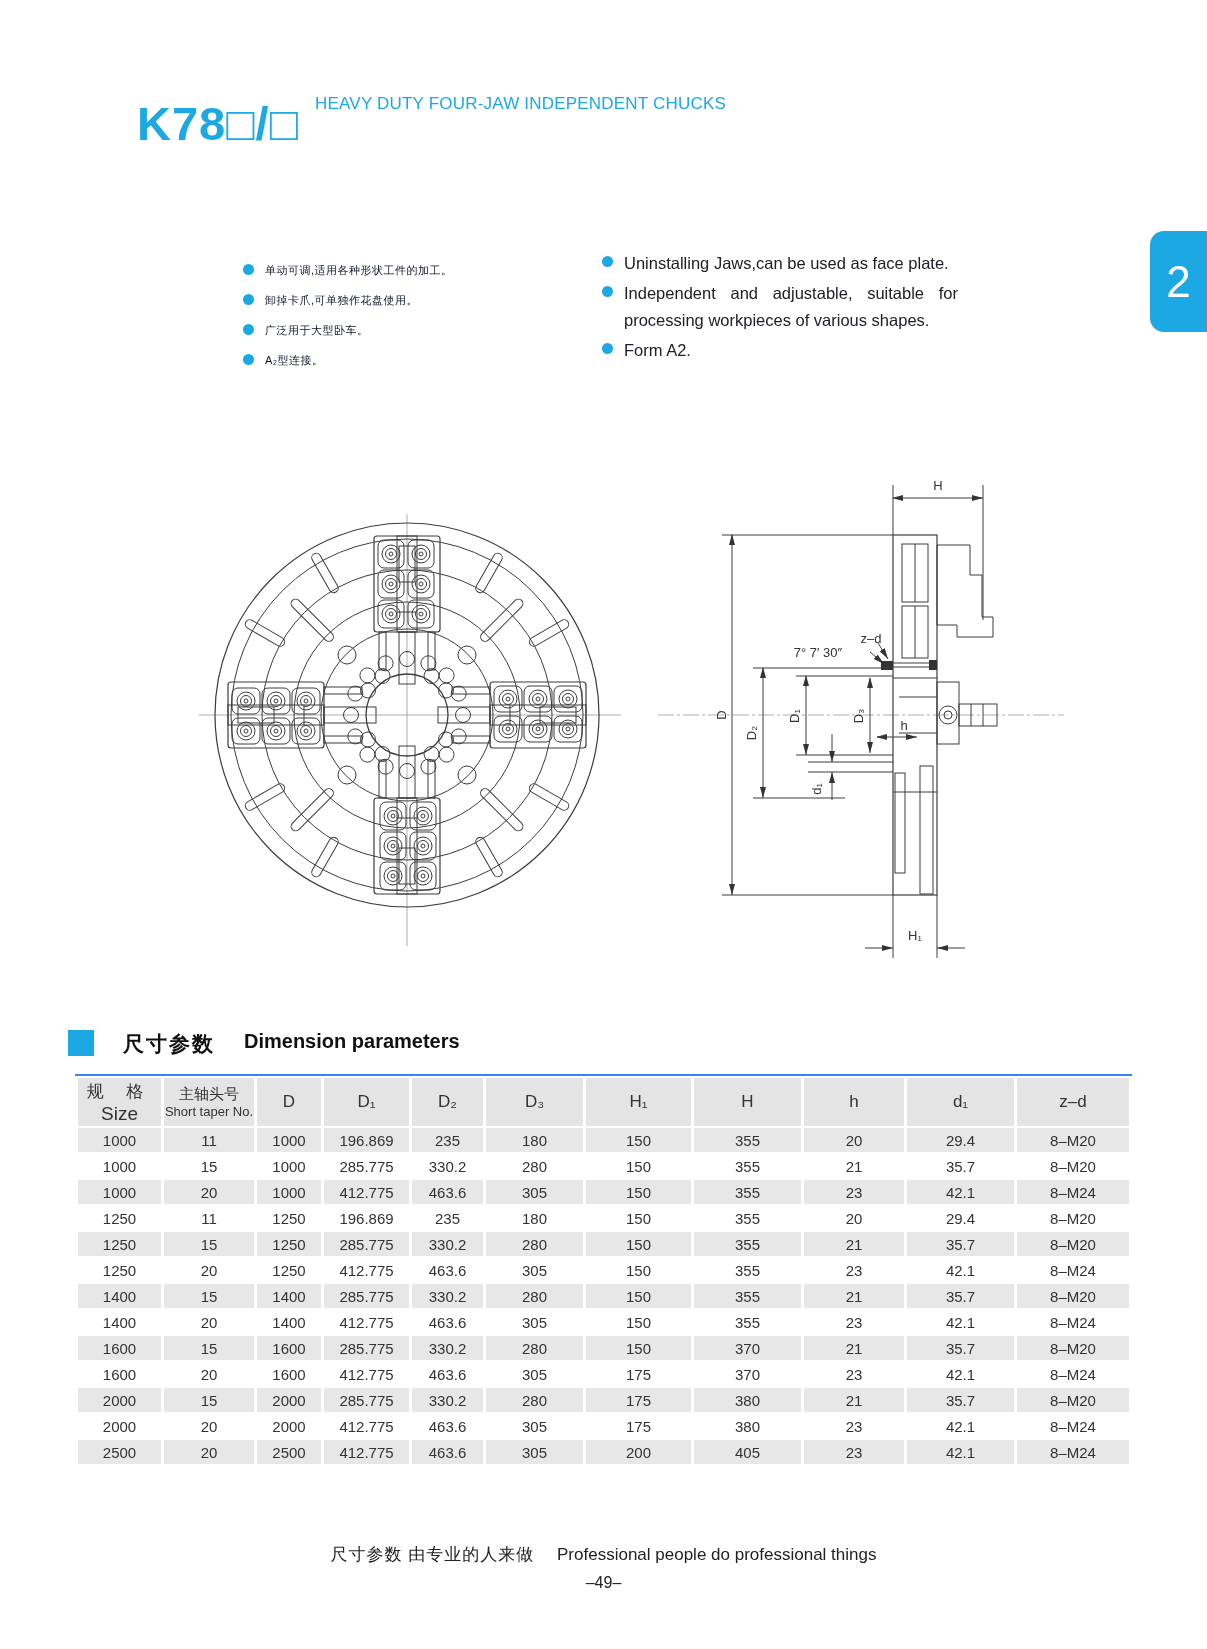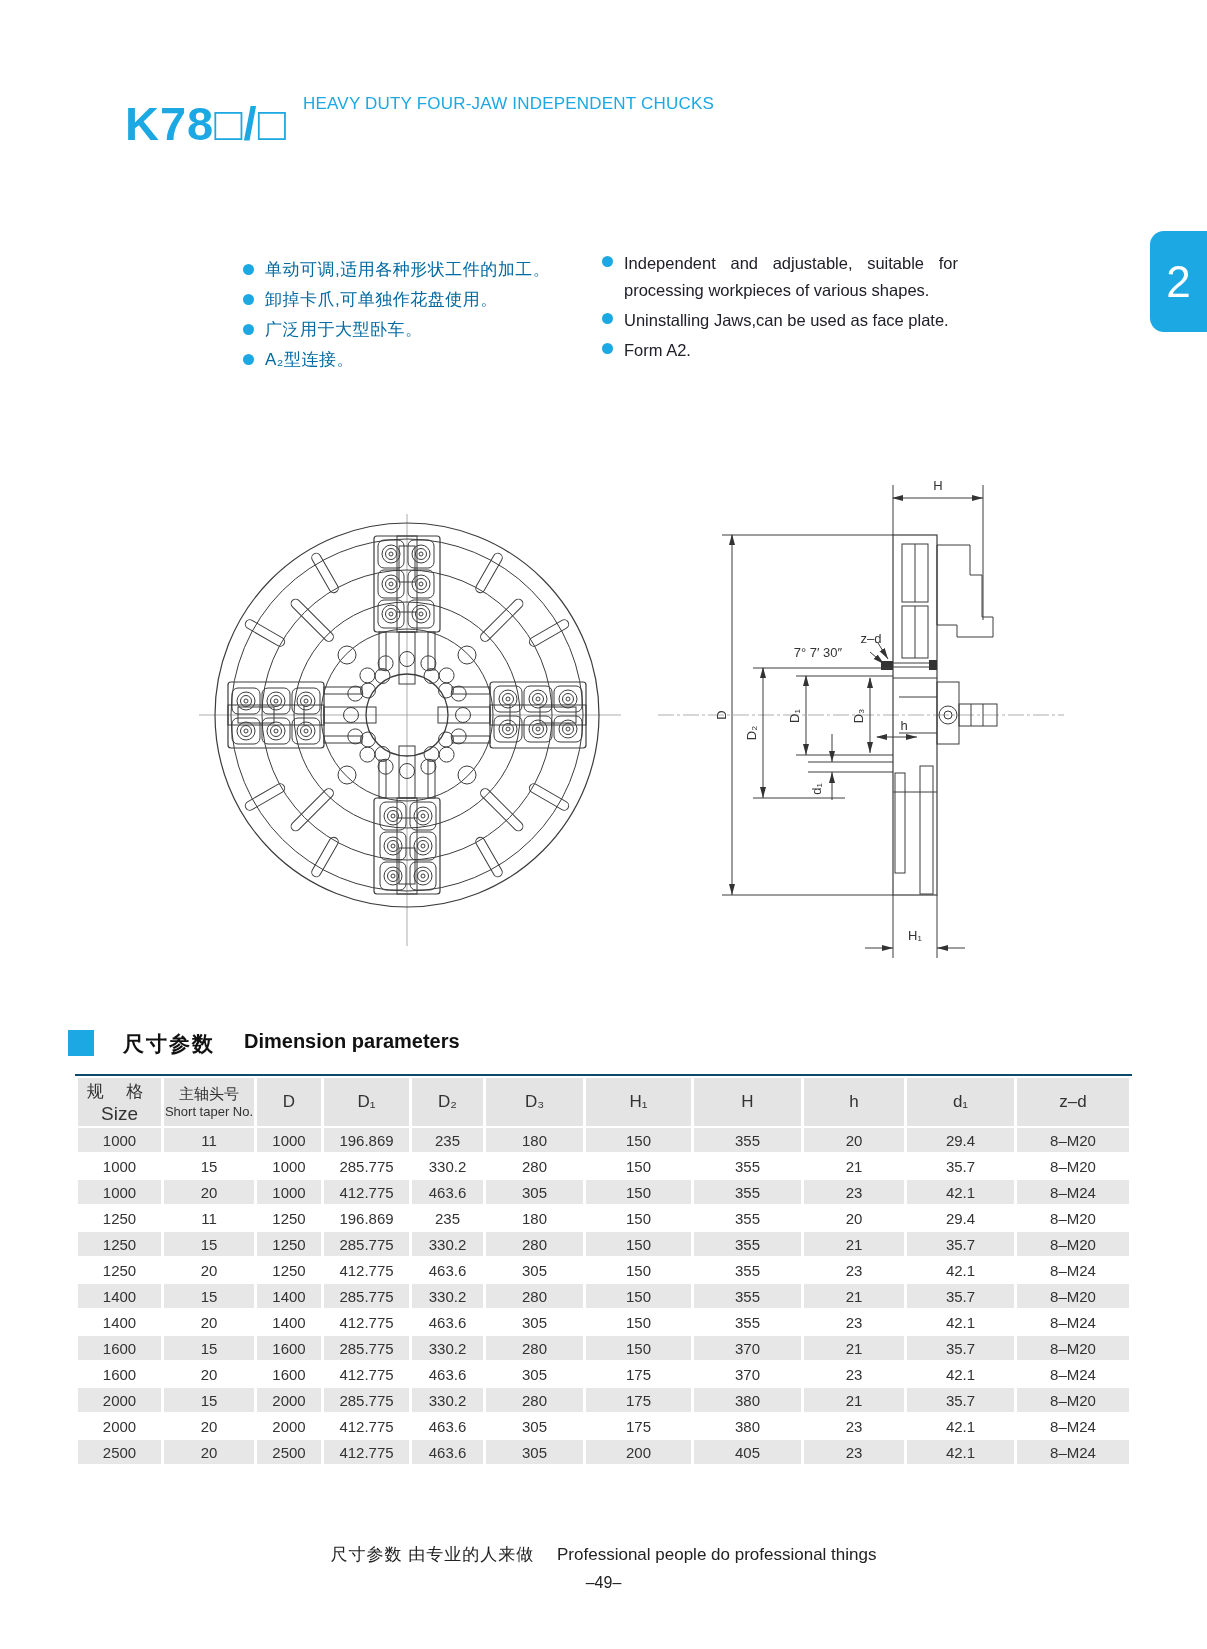--- a/index.html
+++ b/index.html
@@ -6,39 +6,39 @@
   * { margin: 0; padding: 0; box-sizing: border-box; }
   html,body { background: #f2f2f2; }
   body { font-family: "Liberation Sans", "DejaVu Sans", sans-serif; }
   .page {
     position: relative; width: 1207px; height: 1649px;
     background: #ffffff; margin: 0 auto; overflow: hidden;
   }
 
   
   .header { position: absolute; left: 125px; top: 92px; display: flex; align-items: flex-start; }
-  .model { font-size: 47px; font-weight: bold; color: var(--accent); line-height: 64px; letter-spacing: 1px; }
+  .model { font-size: 47px; font-weight: bold; color: var(--accent); line-height: 64px; letter-spacing: 1px; margin-left: 12px; }
   .titles { margin-left: 16px; }
   .title-zh { font-size: 33px; font-weight: bold; color: var(--accent); letter-spacing: 3px; line-height: 40px; }
   .title-en { font-size: 17px; color: var(--accent); margin-top: 2px; letter-spacing: 0.2px; }
 
   
   .side-tab {
     position: absolute; left: 1150px; top: 231px; width: 57px; height: 101px;
     background: var(--accent); border-radius: 14px 0 0 14px;
     display: flex; align-items: center; justify-content: center;
   }
   .side-tab .num { color: #fff; font-size: 44px; line-height: 1; }
 
   
   ul.features { list-style: none; position: absolute; }
   ul.features li { display: flex; align-items: flex-start; }
   .dot { flex: none; width: 11px; height: 11px; border-radius: 50%; background: var(--accent); margin-top: 6px; margin-right: 11px; }
   .features-zh { left: 243px; top: 258px; }
-  .features-zh li { margin-bottom: 6px; font-size: 17px; color: #0369a1; line-height: 24px; letter-spacing: 0.5px; }
+  .features-zh li { margin-bottom: 6px; font-size: 11px; color: #0f172a; line-height: 24px; letter-spacing: 0.5px; }
   .features-en { left: 602px; top: 250px; width: 356px; }
   .features-en li { margin-bottom: 3px; font-size: 16.5px; color: #20202a; line-height: 27px; }
   .features-en li span.txt { text-align: justify; }
 
   
   .drawings svg { position: absolute; overflow: visible; }
   #front-view { left: 195px; top: 480px; }
   #side-view  { left: 640px; top: 440px; }
   .dwg-stroke { stroke: #3c3c3c; fill: none; stroke-width: 1; }
   .dim-text { font-size: 13px; fill: #333; font-family: "Liberation Sans", sans-serif; }
@@ -46,21 +46,21 @@
   
   .section-header { position: absolute; left: 68px; top: 1030px; display: flex; align-items: flex-start; gap: 16px; }
   .section-square { width: 26px; height: 26px; background: var(--accent); }
   .section-zh { margin-left: 13px; font-size: 21px; font-weight: bold; color: #111; letter-spacing: 2px; }
   .section-en { margin-left: 13px; font-size: 20px; color: #111; font-weight: bold; }
 
   
   .table-wrap { position: absolute; left: 75px; top: 1074px; }
   table.dims {
     border-collapse: separate; border-spacing: 3px 2px;
-    width: 1057px; table-layout: fixed; border-top: 2px solid #0c4a6e;
+    width: 1057px; table-layout: fixed; border-top: 2px solid #3b82f6;
   }
   table.dims th {
     background: #e4e4e4; height: 48px; font-weight: normal;
     font-size: 17px; color: #333; text-align: center; vertical-align: middle;
   }
   table.dims td {
     height: 24px; font-size: 15px; color: #333; text-align: center; vertical-align: middle;
     background: #ffffff;
   }
   table.dims tr.alt td { background: #e7e7e7; }
@@ -105,25 +105,25 @@
       </li>
     <li>
         <span class="dot"></span>
         <span class="txt">A₂型连接。</span>
       </li>
   </ul>
 
   <ul class="features features-en">
     <li>
         <span class="dot"></span>
+        <span class="txt">Uninstalling Jaws,can be used as face plate.</span>
+      </li>
+    <li>
+        <span class="dot"></span>
         <span class="txt">Independent and adjustable, suitable for processing workpieces of various shapes.</span>
-      </li>
-    <li>
-        <span class="dot"></span>
-        <span class="txt">Uninstalling Jaws,can be used as face plate.</span>
       </li>
     <li>
         <span class="dot"></span>
         <span class="txt">Form A2.</span>
       </li>
   </ul>
 
   <div class="drawings">
 
     <svg id="front-view" width="430" height="470" viewBox="0 0 430 470">

